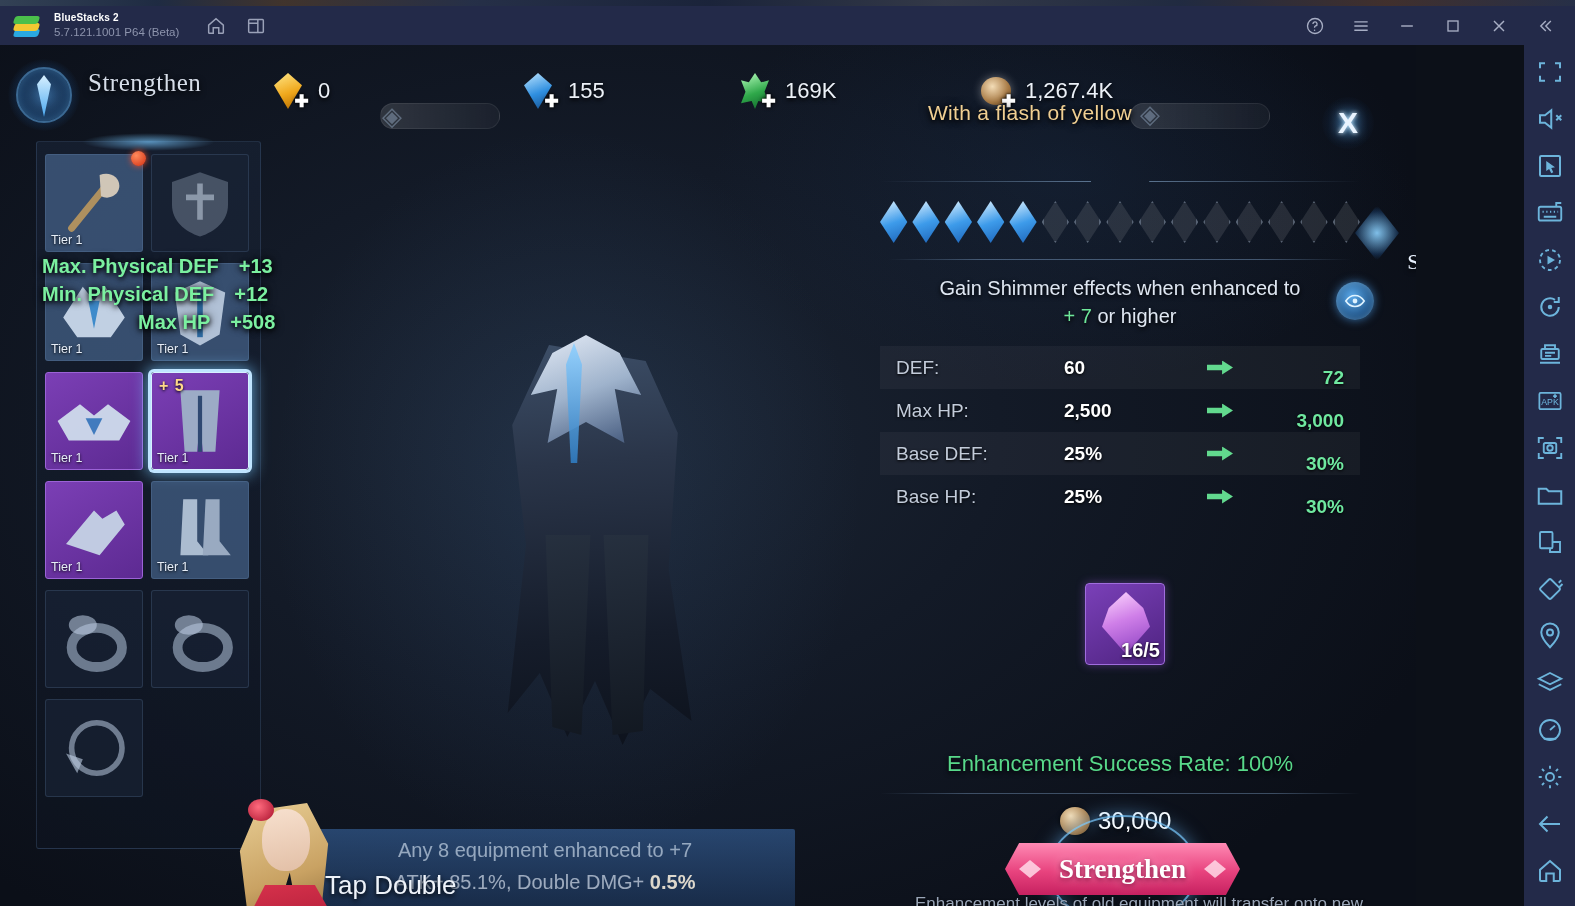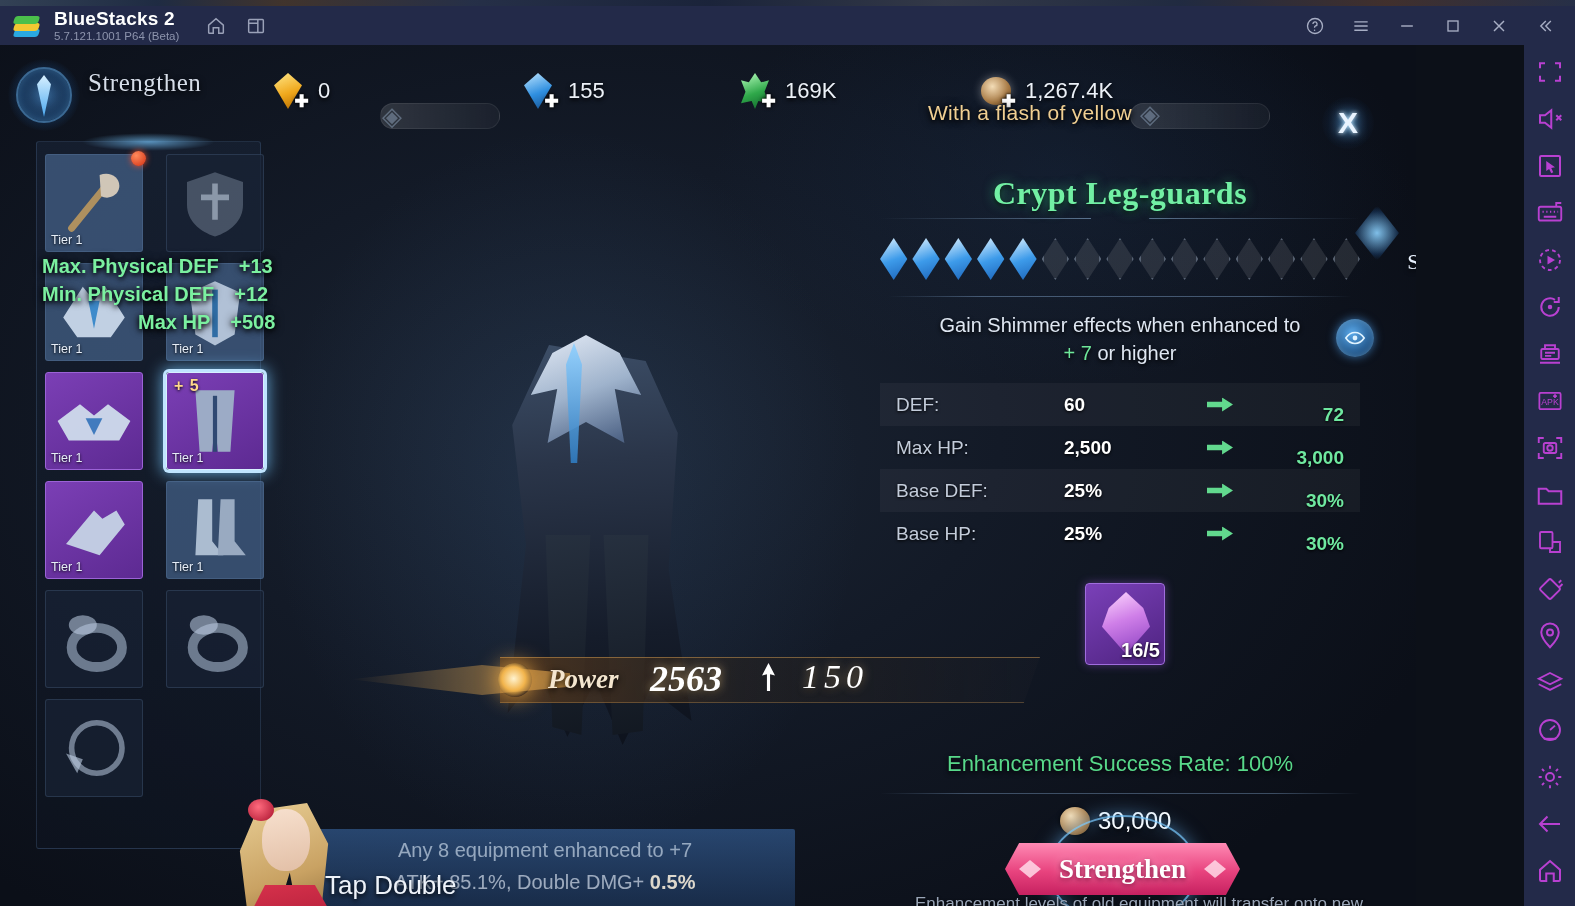--- a/index.html
+++ b/index.html
@@ -26,21 +26,21 @@
   }
   .bs-logo { margin-left: 12px; width: 30px; height: 30px; position: relative; }
   .bs-logo i {
     position: absolute; left: 2px; border-radius: 3px; display: block;
     width: 25px; height: 8px; transform: skewX(-18deg);
   }
   .bs-logo i:nth-child(1) { top: 18px; background: #2aa8e0; }
   .bs-logo i:nth-child(2) { top: 12px; background: #f2c832; }
   .bs-logo i:nth-child(3) { top: 5px; background: #4bbf4b; }
   .bs-title-wrap { margin-left: 12px; line-height: 1.05; }
-  .bs-name { color: #ffffff; font-size: 19px; font-weight: bold; letter-spacing:.2px;}
+  .bs-name { color: #ffffff; font-size: 10px; font-weight: bold; letter-spacing:.2px;}
   .bs-ver { color: #8d94ad; font-size: 11.5px; margin-top: 2px; }
   .tb-icons { display: flex; align-items: center; margin-left: 26px; gap: 18px; }
   .tb-icon { width: 22px; height: 22px; opacity: .72; color: #c9cfe3; }
   .tb-icon svg { width: 100%; height: 100%; display: block; }
   .tb-right { margin-left: auto; display: flex; align-items: center; gap: 26px; margin-right: 20px; }
   .tb-right .tb-icon { width: 20px; height: 20px; opacity: .8; }
 
   
   .game {
     position: absolute; top: 45px; left: 0; width: 1416px; height: 861px;
@@ -131,21 +131,21 @@
     background: linear-gradient(180deg, rgba(24,34,52,.72), rgba(14,20,32,.72));
     border: 1px solid rgba(120,165,220,.18);
     border-radius: 3px;
   }
   .eq-panel::before {
     content:""; position:absolute; left:20%; top:-9px; width:60%; height:18px;
     background: radial-gradient(ellipse at 50% 50%, rgba(120,200,255,.65), rgba(40,90,150,0) 70%);
   }
   .eq-grid {
     position: absolute; left: 8px; top: 12px; width: 210px;
-    display: grid; grid-template-columns: repeat(2, 98px); gap: 11px 23px;
+    display: grid; grid-template-columns: repeat(2, 98px); gap: 11px 8px;
   }
   .eq-slot {
     position: relative; width: 98px; height: 98px; border-radius: 3px;
     background: rgba(40,56,80,.55);
     border: 1px solid rgba(130,165,210,.18);
     overflow: visible;
   }
   .eq-slot.lit { background: rgba(70,100,140,.7); }
   .eq-slot.rare { background: linear-gradient(150deg,#7b3fb5,#5d2a92); border-color:#9b63d6;}
   .eq-slot.empty { background: rgba(24,34,52,.7); }
@@ -425,21 +425,21 @@
   }
 
   
   .sidebar {
     position: absolute; right: 0; top: 45px; width: 51px; height: 861px;
     background: #232a49;
     display: flex; flex-direction: column; align-items: center;
     padding-top: 12px;
   }
   .sb-icon {
-    width: 30px; height: 30px; margin-bottom: 17px; color: #d946ef; opacity: .82;
+    width: 30px; height: 30px; margin-bottom: 17px; color: #7dd3fc; opacity: .82;
   }
   .sb-icon svg { width: 100%; height: 100%; display: block; }
   .sb-spacer { flex: 1 1 auto; }
 </style>
 </head>
 <body>
 
 <div id="root">
 
   <div class="top-strip"></div>
@@ -676,32 +676,22 @@
     </div>
 
     <div class="char">
       <div class="cloak"></div>
       <div class="leg l"></div>
       <div class="leg r"></div>
       <div class="armor"></div>
       <div class="blue-strip"></div>
     </div>
 
-    <div class="power-wrap">
-      <div class="power-bar"></div>
-      <div class="power-wing"></div>
-      <div class="power-eye"></div>
-      <div class="power-lbl">Power</div>
-      <div class="power-num">2563</div>
-      <div class="power-up"></div>
-      <div class="power-delta">150</div>
-    </div>
 
     <div class="detail">
-      <div class="item-name">Crypt Leg-guards</div>
       <div class="name-rule"></div>
 
       <div class="diamonds" id="diamond-row">
           <div class="dia on"></div>
           <div class="dia on"></div>
           <div class="dia on"></div>
           <div class="dia on"></div>
           <div class="dia on"></div>
           <div class="dia off"></div>
           <div class="dia off"></div>

